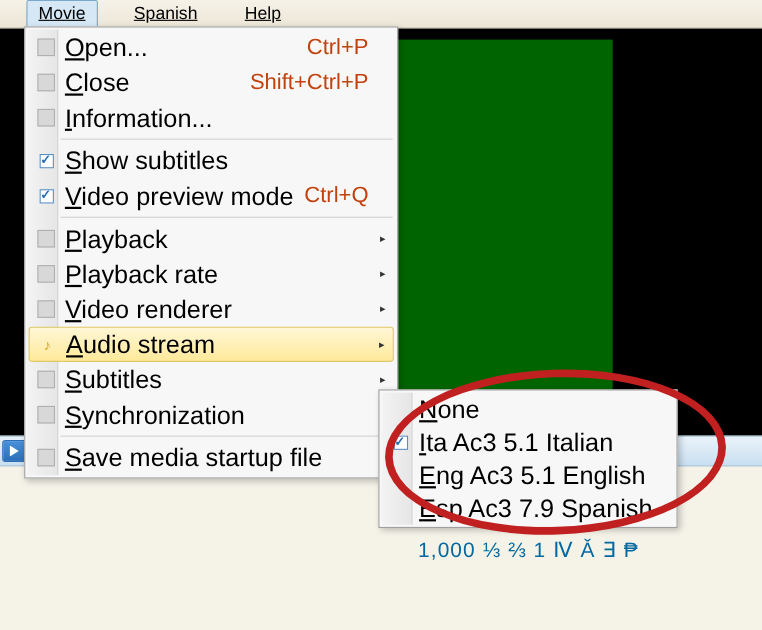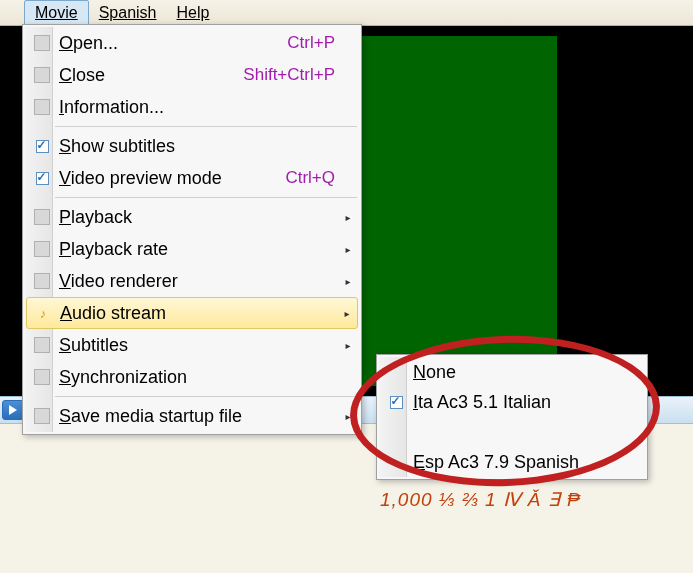--- a/index.html
+++ b/index.html
@@ -19,20 +19,21 @@
     position: absolute;
     top: 0;
     left: 0;
     right: 0;
     height: 26px;
     background: linear-gradient(#f5f2e8, #ece6d6);
     border-bottom: 1px solid #b8b0a0;
     display: flex;
     align-items: center;
     padding-left: 24px;
+    gap: 23px;
   }
   .menubar-item {
     padding: 3px 10px;
     text-decoration: underline;
     cursor: default;
   }
   .menubar-item.active {
     background: #d6e8f5;
     border: 1px solid #7aa7cc;
     border-radius: 2px;
@@ -79,23 +80,22 @@
     align-items: center;
     justify-content: center;
   }
   .play-btn svg { fill: #fff; }
   
   .status-text {
     position: absolute;
     top: 488px;
     left: 380px;
     font-size: 19px;
-    color: #c2410c;
+    color: #0369a1;
     letter-spacing: 1px;
-    font-style: italic;
   }
   
   .dropdown-menu {
     position: absolute;
     top: 24px;
     left: 22px;
     width: 340px;
     background: #f7f7f7;
     border: 1px solid #a0a0a0;
     box-shadow: 2px 2px 6px rgba(0,0,0,0.25);
@@ -120,26 +120,26 @@
     width: 26px;
     height: 100%;
     display: flex;
     align-items: center;
     justify-content: center;
     flex-shrink: 0;
   }
   .menu-label {
     flex: 1;
     padding-left: 4px;
-    font-size: 18px;
+    font-size: 23px;
   }
   .menu-label .ul { text-decoration: underline; }
   .menu-shortcut {
-    color: #a21caf;
-    font-size: 17px;
+    color: #c2410c;
+    font-size: 20px;
     padding-right: 6px;
   }
   .menu-arrow {
     width: 14px;
     text-align: center;
     font-size: 10px;
     color: #333;
   }
   .menu-sep {
     height: 1px;
@@ -165,21 +165,21 @@
     top: -3px; left: 0;
     font-size: 12px;
     color: #2b6eb8;
     font-weight: bold;
   }
   .music-icon { color: #d4a017; font-size: 13px; }
   
   .submenu {
     position: absolute;
     top: 354px;
-    left: 376px;
+    left: 344px;
     width: 272px;
     background: #f7f7f7;
     border: 1px solid #a0a0a0;
     box-shadow: 2px 2px 6px rgba(0,0,0,0.25);
     padding: 2px;
   }
   .submenu .menu-item { height: 30px; }
   
   .red-ellipse {
     position: absolute;
@@ -360,20 +360,21 @@
 
   <div class="menu-item">
     <div class="menu-icon-col">
         <div class="cb checked"></div>
       </div>
     <div class="menu-label"><span class="ul">I</span><span>ta Ac3 5.1 Italian</span></div>
   </div>
 
   <div class="menu-item">
     <div class="menu-icon-col"></div>
+    <div class="menu-label"><span class="ul">E</span><span>ng Ac3 5.1 English</span></div>
   </div>
 
   <div class="menu-item">
     <div class="menu-icon-col"></div>
     <div class="menu-label"><span class="ul">E</span><span>sp Ac3 7.9 Spanish</span></div>
   </div>
 </div>
 
 <div class="red-ellipse"></div>
 

